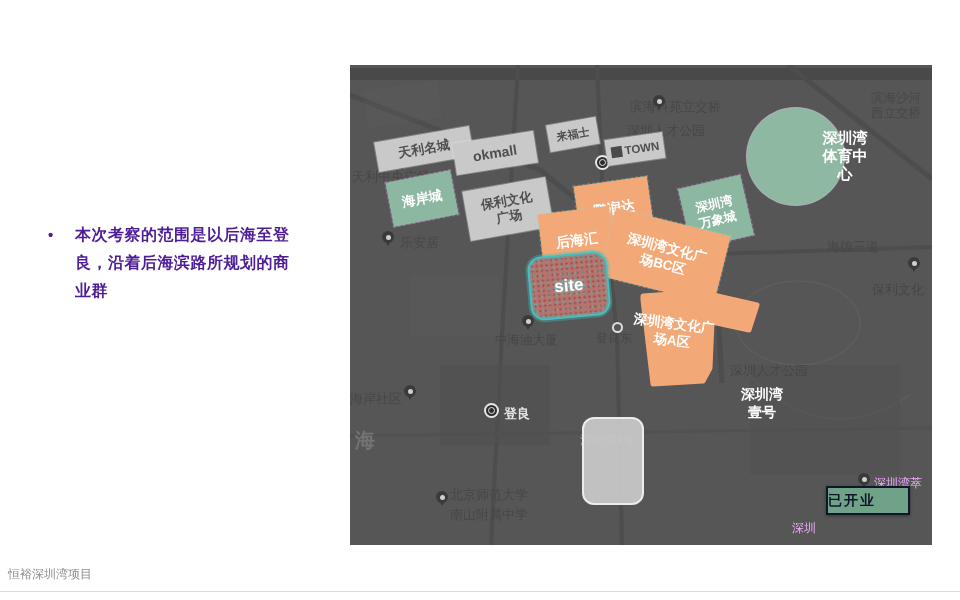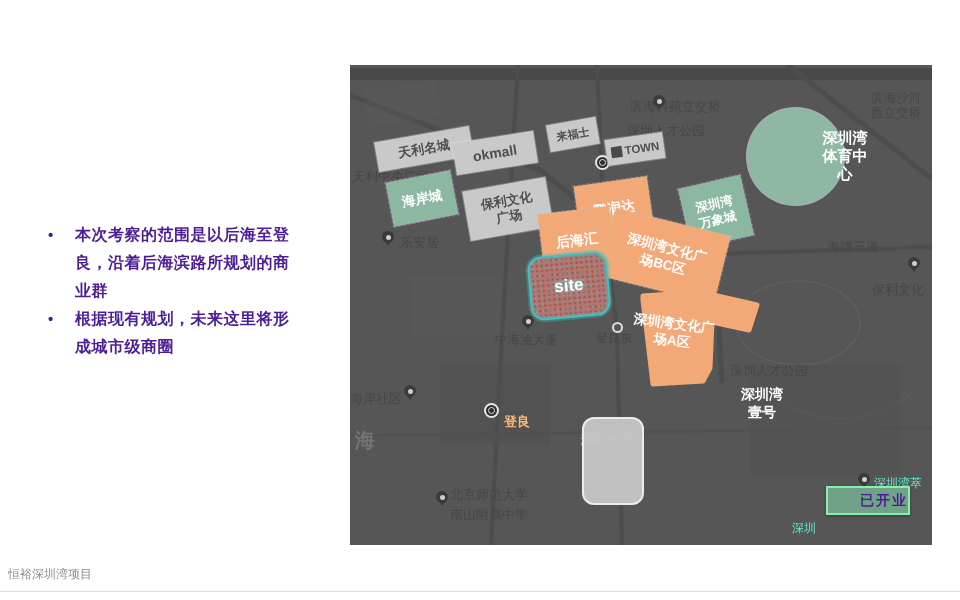--- a/index.html
+++ b/index.html
@@ -14,21 +14,21 @@
   .bullets li::before{content:"\2022";position:absolute;left:3px;top:0;font-size:15px;}
   
   .footer-text{position:absolute;left:8px;top:566px;font-size:12px;color:#8d8d8d;}
   .footer-line{position:absolute;left:0;top:591px;width:960px;border-top:1px solid #dcdcdc;height:0;}
   
   .map{position:absolute;left:350px;top:65px;width:582px;height:480px;background:#565656;overflow:hidden;}
   .map-label{position:absolute;color:#3e3e3e;font-size:13px;white-space:nowrap;z-index:2;font-weight:bold;}
   .map-label.thin{font-weight:normal;color:#474747;}
   .map-label.white{color:#ffffff;font-weight:bold;}
   .map-label.faint{color:#9b9b9b;z-index:1;font-weight:normal;}
-  .map-label.dim{color:#5eead4;z-index:2;font-weight:normal;}
+  .map-label.dim{color:#f0abfc;z-index:2;font-weight:normal;}
   
   .box{position:absolute;display:flex;flex-direction:column;align-items:center;justify-content:center;
     text-align:center;font-weight:bold;z-index:3;}
   .box.gray{background:#c9c9c9;color:#4f4f4f;box-shadow:0 0 0 1px rgba(255,255,255,0.25);}
   .box.green{background:#8cb7a0;color:#fff;outline:1px dashed rgba(232,128,232,0.45);}
   .box.orange{background:#f2a977;color:#fff;outline:1px dashed rgba(130,230,230,0.35);}
   .circle-green{position:absolute;border-radius:50%;background:#8fb8a2;z-index:3;
     border:1px solid rgba(240,150,240,0.30);}
   .sports-text{position:absolute;z-index:4;color:#fff;font-weight:bold;font-size:15px;line-height:18px;
     text-align:center;}
@@ -38,39 +38,38 @@
     transform:rotate(-5deg);z-index:4;border:2px solid #45c0c0;background-color:#b5756e;
     background-image:radial-gradient(rgba(70,190,190,0.55) 1.2px,transparent 1.4px),
                      radial-gradient(rgba(140,60,60,0.55) 1px,transparent 1.2px);
     background-size:7px 7px,5px 5px;display:flex;align-items:center;justify-content:center;
     color:#fff;font-size:17px;font-weight:bold;text-shadow:0 0 5px rgba(110,240,240,0.95);
     box-shadow:0 0 0 2px rgba(70,190,190,0.35), inset 0 0 0 2px rgba(70,190,190,0.30);}
   
   .blank-block{position:absolute;left:232px;top:352px;width:58px;height:84px;border-radius:12px;
     background:rgba(201,201,201,0.93);border:2px solid #ececec;z-index:3;}
   
-  .legend{position:absolute;width:80px;height:25px;border:2px solid #86efac;color:#4c1d95;font-weight:bold;
-    font-size:14px;display:flex;align-items:center;justify-content:flex-end;z-index:6;
+  .legend{position:absolute;width:80px;height:25px;border:2px solid #0f172a;color:#0f172a;font-weight:bold;
+    font-size:14px;display:flex;align-items:center;justify-content:flex-start;z-index:6;
     letter-spacing:2px;box-shadow:0 1px 3px rgba(0,0,0,0.35);}
   .legend.green{background:#6fa287;}
   .legend.orange{background:#f2a878;}
   
   .pin{position:absolute;width:12px;height:12px;background:#3a3a3a;border-radius:50%;z-index:2;}
   .pin::before{content:"";position:absolute;left:3.5px;top:3.5px;width:5px;height:5px;background:#cfcfcf;border-radius:50%;}
   .pin::after{content:"";position:absolute;left:3px;top:10px;border:3px solid transparent;border-top:5px solid #3a3a3a;}
   .metro{position:absolute;width:15px;height:15px;background:#2d2d2d;border:2px solid #e6e6e6;border-radius:50%;z-index:2;box-sizing:border-box;}
   .metro::before{content:"";position:absolute;left:2px;top:2px;right:2px;bottom:2px;border:1.5px solid #e6e6e6;border-radius:50%;}
   .dot{position:absolute;width:7px;height:7px;background:#555;border:2px solid #ddd;border-radius:50%;z-index:2;}
 </style>
 </head>
 <body>
 
 <ul class="bullets">
   <li><span>本次考察的范围是以后海至登良，沿着后海滨路所规划的商业群</span></li>
-  <li><span>根据现有规划，未来这里将形成城市级商圈</span></li>
 </ul>
 
 <div class="map">
 
   <svg width="582" height="480" style="position:absolute;left:0;top:0;z-index:0">
     <rect x="0" y="3" width="582" height="12" fill="#494949"></rect>
     <polyline points="0,30 190,105 258,160 368,245 372,318" fill="none" stroke="#4d4d4d" stroke-width="5"></polyline>
     <polyline points="168,0 152,270 141,480" fill="none" stroke="#4d4d4d" stroke-width="4"></polyline>
     <polyline points="247,0 253,140 267,268 272,480" fill="none" stroke="#4d4d4d" stroke-width="4"></polyline>
     <line x1="330" y1="190" x2="582" y2="182" stroke="#4d4d4d" stroke-width="4"></line>
@@ -100,21 +99,21 @@
 
   <div class="pin" style="left:32px;top:166px"></div>
   <div class="map-label thin" style="left:50px;top:169px">乐安居</div>
 
   <div class="map-label thin" style="left:0px;top:325px">海岸社区</div>
   <div class="pin" style="left:54px;top:320px"></div>
 
   <div class="map-label" style="left:5px;top:362px;font-size:20px;color:#747474">海</div>
 
   <div class="metro" style="left:134px;top:338px"></div>
-  <div class="map-label" style="left:154px;top:348px;color:#fdba74">登良</div>
+  <div class="map-label" style="left:154px;top:340px;color:#e5e5e5">登良</div>
 
   <div class="dot" style="left:262px;top:257px"></div>
   <div class="map-label thin" style="left:246px;top:265px;font-size:12px">登良东</div>
 
   <div class="pin" style="left:172px;top:250px"></div>
   <div class="map-label thin" style="left:145px;top:267px;font-size:12.5px">中海油大厦</div>
 
   <div class="pin" style="left:86px;top:426px"></div>
   <div class="map-label thin" style="left:100px;top:420px;line-height:20px;text-align:center">
     <div>北京师范大学</div>

